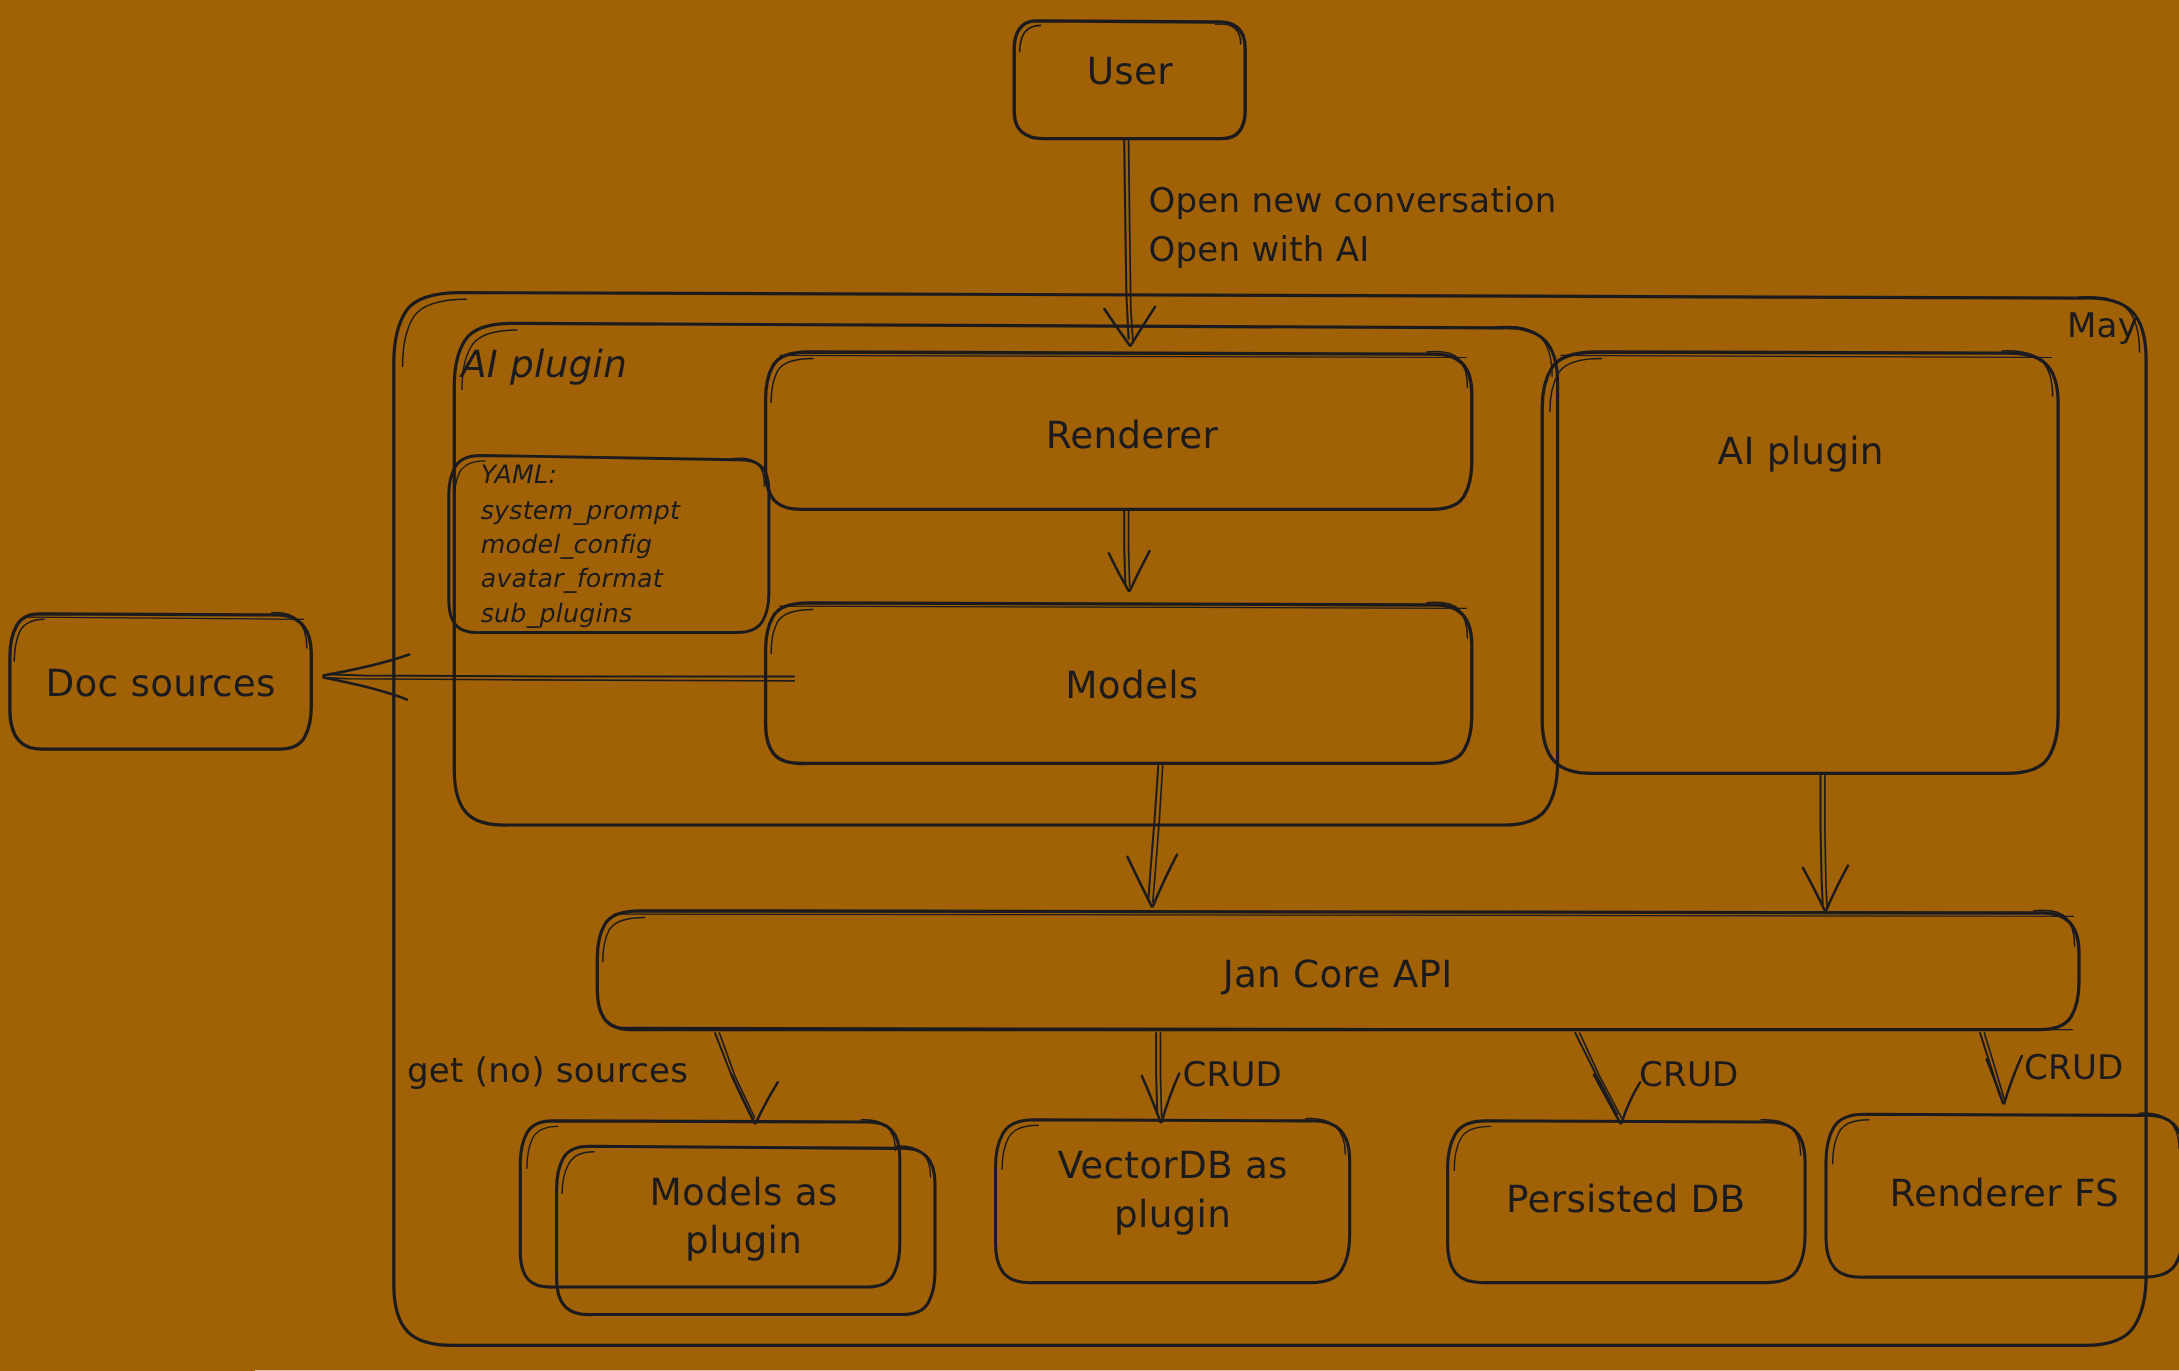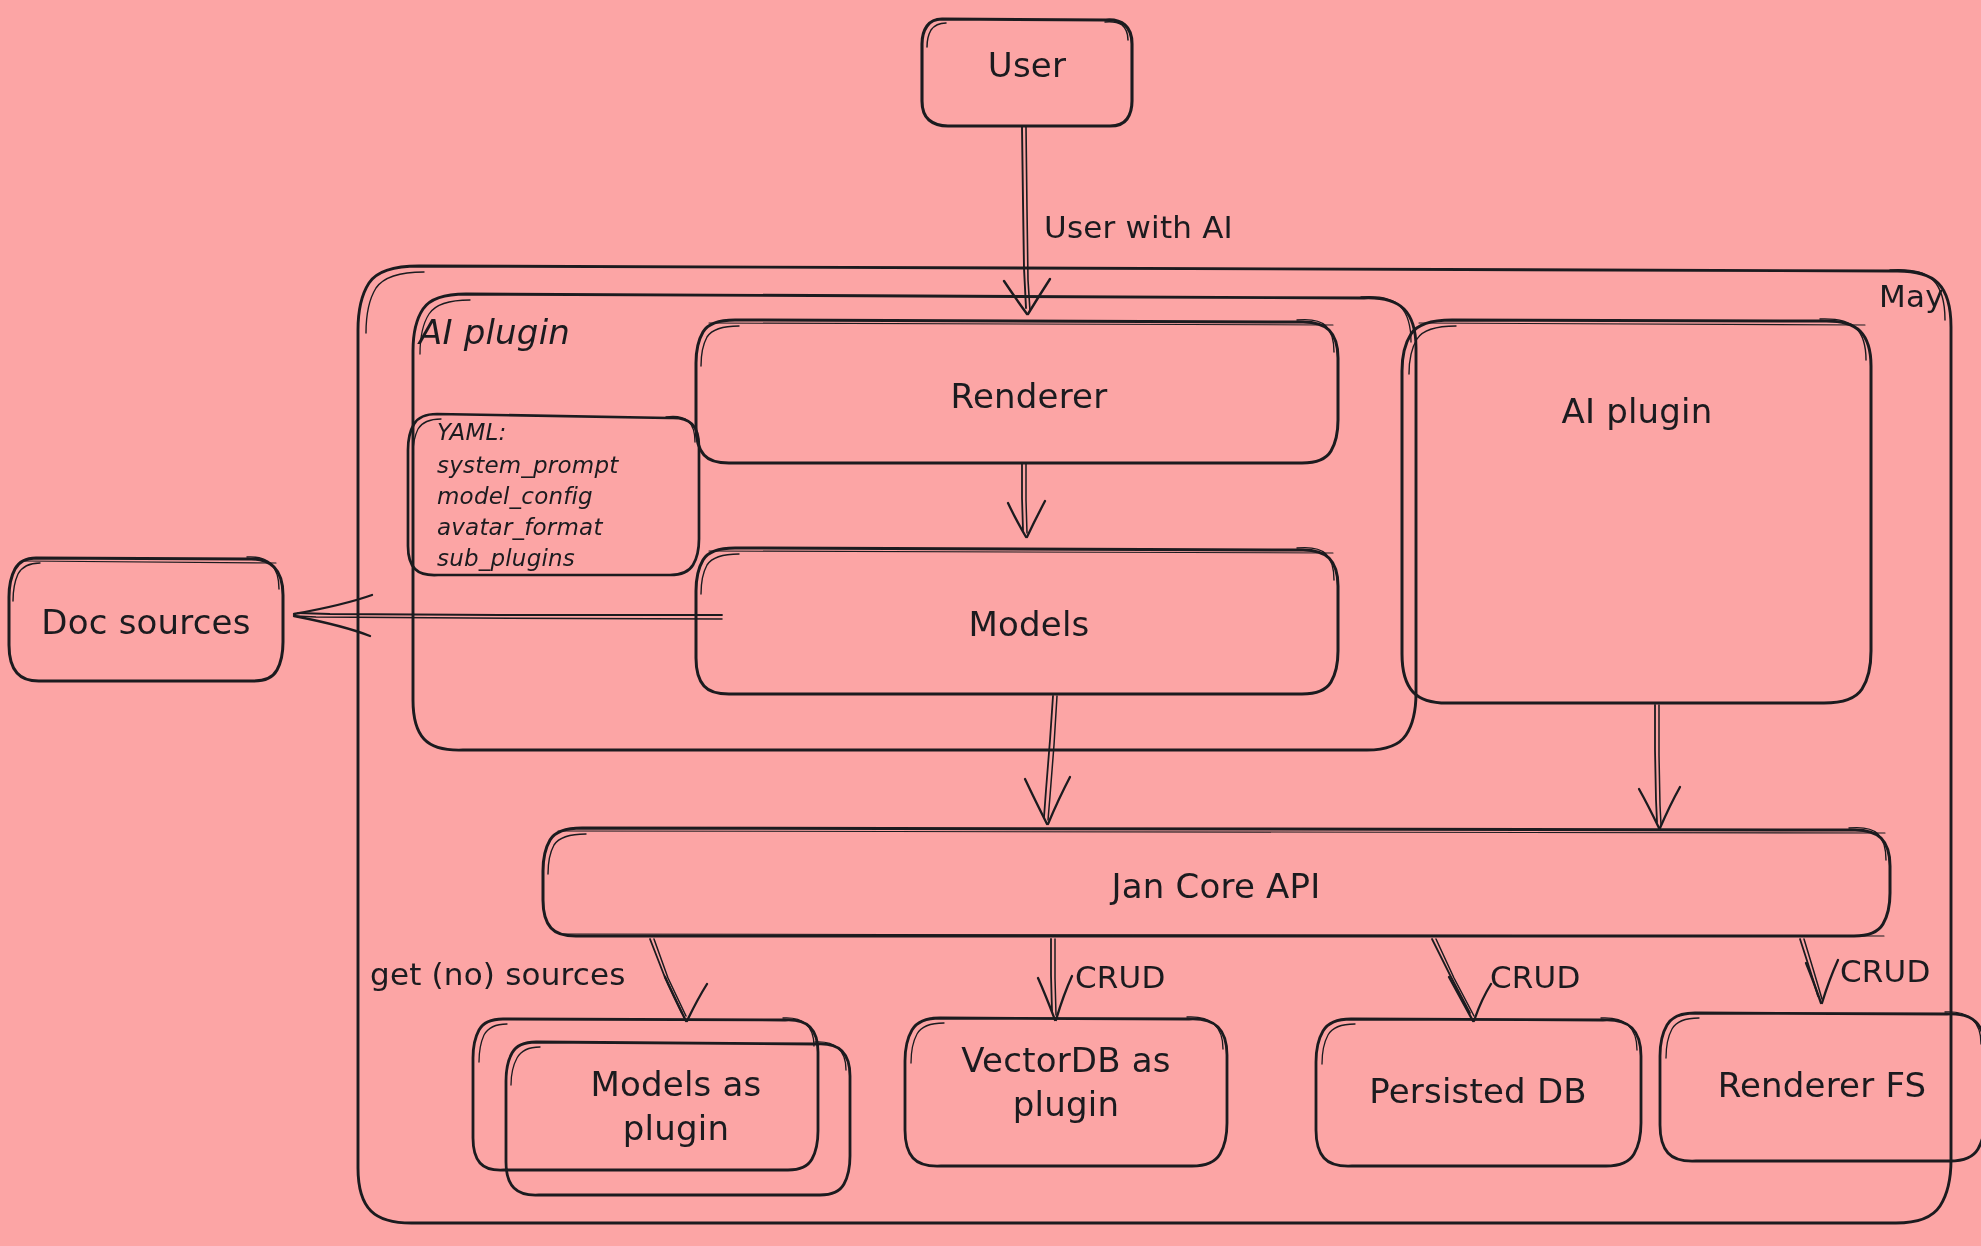--- a/index.html
+++ b/index.html
@@ -8,21 +8,21 @@
     padding: 0;
     background: #ffffff;
   }
   body {
     font-family: "DejaVu Sans", sans-serif;
   }
   #canvas {
     position: relative;
     width: 1981px;
     height: 1246px;
-    background: #fca5a5;
+    background: #a16207;
     overflow: hidden;
   }
   svg.sketch {
     position: absolute;
     top: 0;
     left: 0;
     width: 1981px;
     height: 1246px;
   }
   svg.sketch path, svg.sketch line, svg.sketch polyline {
@@ -193,22 +193,23 @@
 
     <g>
       <path stroke-width="2.8" d="M1695 1013 Q1674 1013 1667 1025 Q1660 1037 1660 1056 L1660 1125 Q1660 1144 1668 1153 Q1676 1162 1696 1161 L1950 1161 Q1971 1161 1978 1149 Q1985 1137 1985 1118 L1985 1050 Q1985 1031 1976 1022 Q1967 1013 1947 1014 L1695 1013 Z"></path>
       <path stroke-width="1.3" d="M1699 1018 Q1678 1018 1672 1029 Q1666 1040 1666 1058 M1981 1044 Q1981 1027 1972 1019 Q1963 1011 1945 1012"></path>
     </g>
 
   </svg>
 
   <div class="lbl center t-node" style="left:1027px; top:44px;">User</div>
 
-
-  <div class="lbl t-edge" style="left:1044px; top:208px;">User with AI</div>
+  <div class="lbl t-edge" style="left:1044px; top:164px;">Open new conversation</div>
+
+  <div class="lbl t-edge" style="left:1044px; top:208px;">Open with AI</div>
 
   <div class="lbl t-jan" style="left:1879px; top:277px;">May</div>
 
   <div class="lbl t-group" style="left:419px; top:311px;">AI plugin</div>
 
   <div class="lbl t-yaml" style="left:437px; top:418px;">YAML:</div>
   <div class="lbl t-yaml" style="left:437px; top:451px;">system_prompt</div>
   <div class="lbl t-yaml" style="left:437px; top:482px;">model_config</div>
   <div class="lbl t-yaml" style="left:437px; top:513px;">avatar_format</div>
   <div class="lbl t-yaml" style="left:437px; top:544px;">sub_plugins</div>

